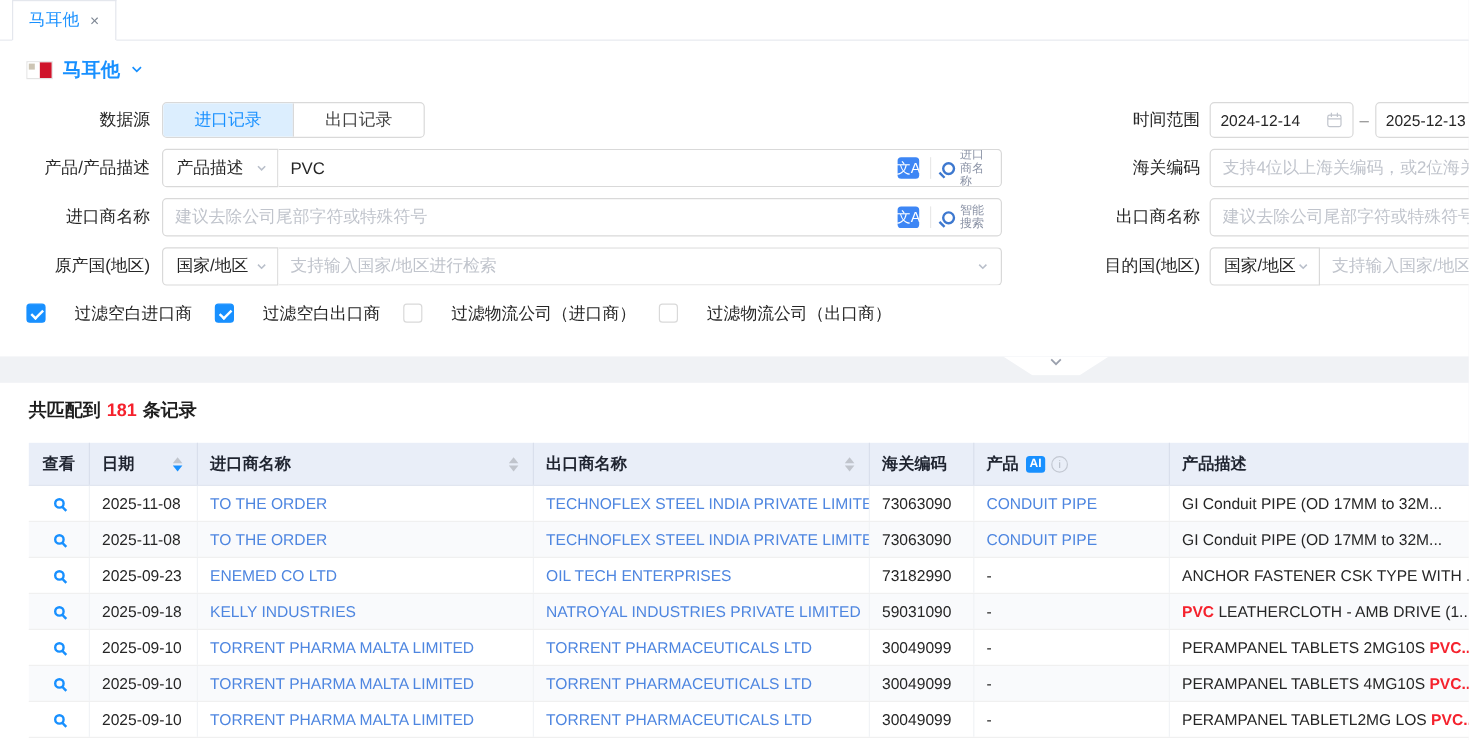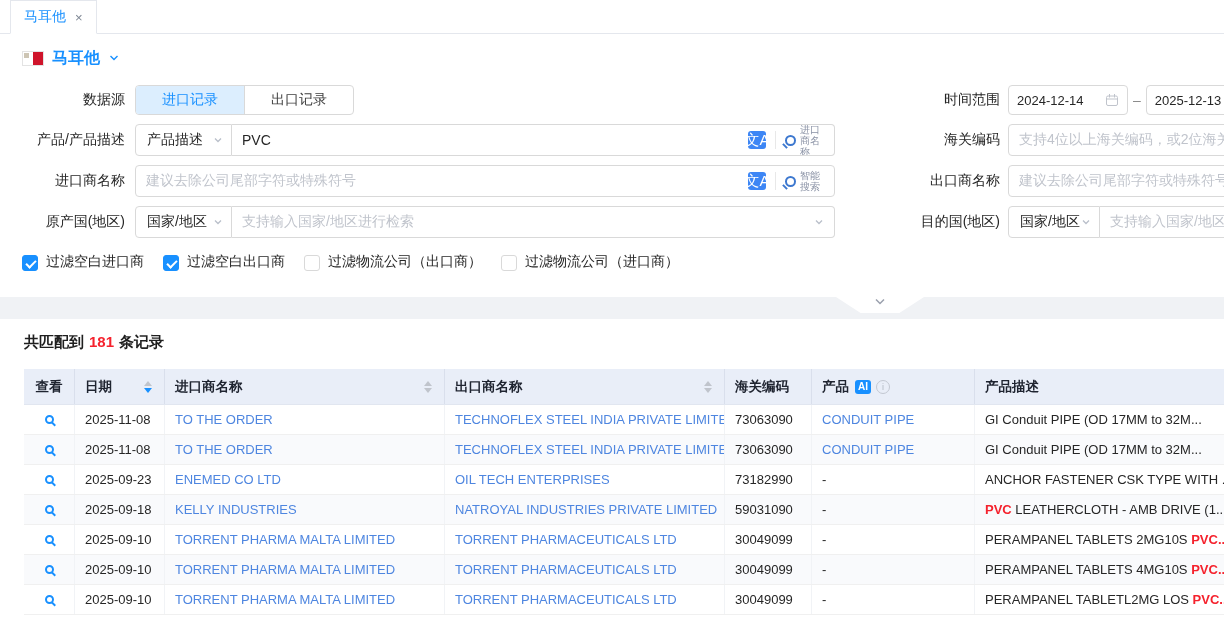--- a/index.html
+++ b/index.html
@@ -35,28 +35,28 @@
   .w2{width:140px}
   .dsep{margin:0 5px;color:#8c8c8c}
   .grow{flex:1;min-width:0}
   .selbox{height:32px;border:1px solid #d9d9d9;border-radius:4px 0 0 4px;background:#fff;display:flex;
           align-items:center;justify-content:space-between;padding:0 8px 0 11px;flex:none;cursor:pointer}
   .w97{width:97px}.w92{width:92px}
   .joined{border-radius:0 4px 4px 0;border-left:none}
   .ph{color:#c0c4cc;overflow:hidden}
   .val{color:#262626}
   .sfx{margin-left:auto;display:flex;align-items:center;flex:none}
-  .trans{width:18px;height:18px;border-radius:3px;background:#3d86f5;color:#fff;font-size:15px;
+  .trans{width:18px;height:18px;border-radius:3px;background:#3d86f5;color:#fff;font-size:12px;
          display:flex;align-items:center;justify-content:center;flex:none}
   .vdiv{width:1px;height:18px;background:#e8e8e8;margin:0 9px}
   .smag{position:relative;width:11px;height:11px;border:2px solid #3d78cf;border-radius:50%;flex:none}
   .smag::after{content:"";position:absolute;width:6px;height:2px;background:#3d78cf;left:-5px;bottom:-3px;transform:rotate(45deg)}
   .stack{width:24px;font-size:10px;line-height:11px;color:#8a92a5;margin-left:4px;word-break:break-all;white-space:normal}
   .cbrow{display:flex;align-items:center;gap:19px;padding-left:22px;margin-top:15px;height:18px}
-  .cb-item{display:flex;align-items:flex-end;gap:8px;cursor:pointer}
+  .cb-item{display:flex;align-items:flex-start;gap:24px;cursor:pointer}
   .cb{width:16px;height:16px;border-radius:3px;border:1px solid #d9d9d9;background:#fff;position:relative;flex:none}
   .cb.on{background:#1890ff;border-color:#1890ff}
   .cb.on::after{content:"";position:absolute;left:5px;top:2px;width:4px;height:8px;
                 border:solid #fff;border-width:0 2px 2px 0;transform:rotate(45deg)}
   
   .band{height:22px;position:relative}
   .collapse{position:absolute;left:836px;top:0;width:88px;height:16px;background:#fff;
             clip-path:polygon(0 0,100% 0,72% 100%,28% 100%);display:flex;justify-content:center;cursor:pointer}
   
   .results{background:#fff;height:355px;padding:14px 0 0 24px;overflow:hidden}
@@ -224,25 +224,25 @@
         <span class="cb-item">
           <span class="cb on"></span>
           <span class="cb-lab">过滤空白进口商</span>
         </span>
         <span class="cb-item">
           <span class="cb on"></span>
           <span class="cb-lab">过滤空白出口商</span>
         </span>
         <span class="cb-item">
           <span class="cb"></span>
-          <span class="cb-lab">过滤物流公司（出口商）</span>
+          <span class="cb-lab">过滤物流公司（进口商）</span>
         </span>
         <span class="cb-item">
           <span class="cb"></span>
-          <span class="cb-lab">过滤物流公司（进口商）</span>
+          <span class="cb-lab">过滤物流公司（出口商）</span>
         </span>
       </div>
   </div>
 
   <div class="band">
     <div class="collapse">
       <svg width="14" height="10" viewBox="0 0 14 10">
           <polyline points="3,2.5 7,6.5 11,2.5" fill="none" stroke="#9aa0ad" stroke-width="1.5"></polyline>
         </svg>
     </div>

